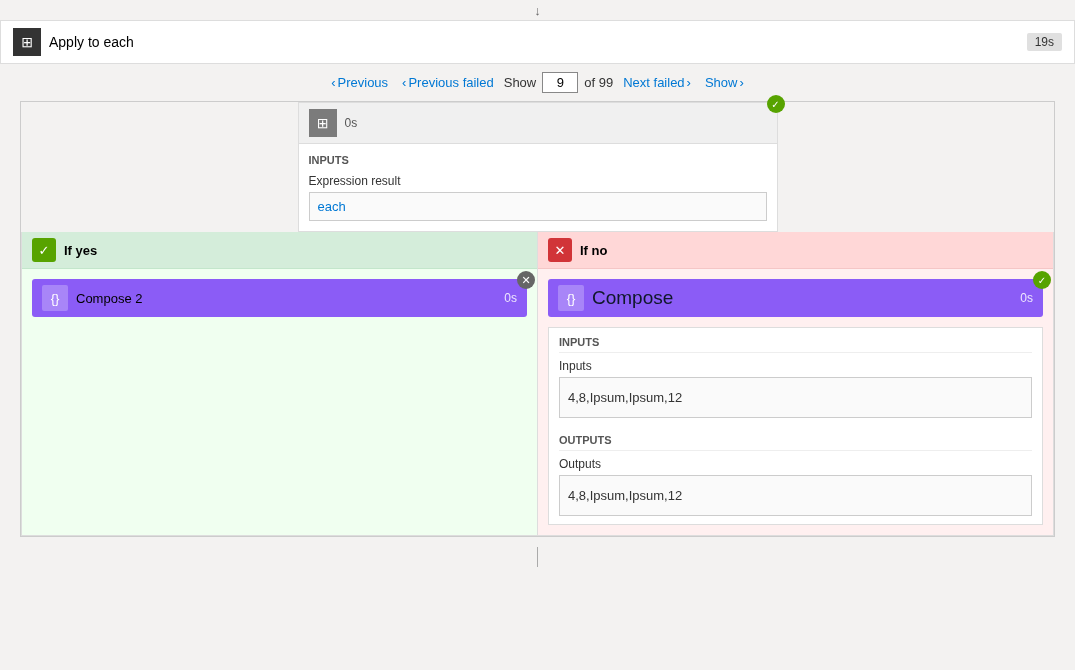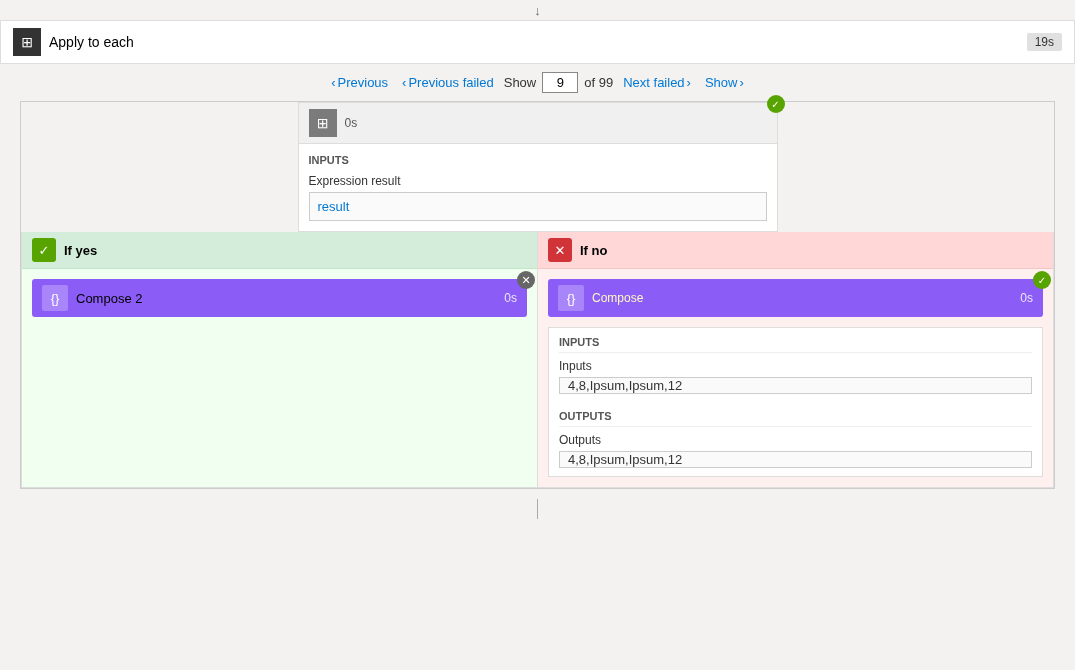--- a/index.html
+++ b/index.html
@@ -92,31 +92,31 @@
     .x-icon-no {
       width: 24px; height: 24px; background: #d13438; border-radius: 3px; display: flex; align-items: center; justify-content: center; color: #fff; font-size: 13px;
     }
 
     .compose-block {
       margin: 10px; background: #8b5cf6; border-radius: 3px; display: flex; align-items: center; padding: 6px 10px; gap: 8px; position: relative;
     }
     .compose-icon {
       background: rgba(255,255,255,0.25); color: #fff; width: 26px; height: 26px; display: flex; align-items: center; justify-content: center; font-size: 13px; border-radius: 2px;
     }
-    .compose-title { color: #fef9c3; font-size: 12px; flex: 1; }
+    .compose-title { color: #0f172a; font-size: 19px; flex: 1; }
     .compose-duration { color: rgba(255,255,255,0.85); font-size: 12px; }
     .compose-success-badge {
       position: absolute; top: -8px; right: -8px; width: 18px; height: 18px; background: #57a300; border-radius: 50%; display: flex; align-items: center; justify-content: center; color: #fff; font-size: 10px;
     }
 
     .compose-body { margin: 0 10px 10px 10px; border: 1px solid #ddd; background: #fff; }
     .compose-section { padding: 8px 10px; }
     .compose-section-title { font-size: 11px; font-weight: 600; color: #555; text-transform: uppercase; margin-bottom: 6px; border-bottom: 1px solid #eee; padding-bottom: 4px; }
     .compose-field-label { font-size: 12px; color: #333; margin-bottom: 4px; }
-    .compose-field-value { border: 1px solid #ccc; padding: 0 8px; font-size: 13px; color: #333; background: #fafafa; width: 100%; }
+    .compose-field-value { border: 1px solid #ccc; padding: 12px 8px; font-size: 13px; color: #333; background: #fafafa; width: 100%; }
 
     .bottom-line {
       display: flex; justify-content: center; margin-top: 10px; color: #aaa;
     }
 
     
     .outer {
       border: 1px solid #ccc; margin: 0 20px;
     }
 
@@ -167,21 +167,21 @@
   <div class="center-container">
     <div class="condition-wrapper">
       <div class="condition-block">
         <div class="condition-header">
           <div class="condition-icon">⊞</div>
           <div class="condition-duration">0s</div>
         </div>
         <div class="condition-body">
           <div class="section-label">INPUTS</div>
           <div class="field-label">Expression result</div>
-          <div class="field-value">result</div>
+          <div class="field-value">each</div>
         </div>
         <div class="condition-success-badge">✓</div>
       </div>
     </div>
   </div>
 
   <div class="branch-area">
 
     <div class="if-yes-branch">
       <div class="branch-header-yes">

